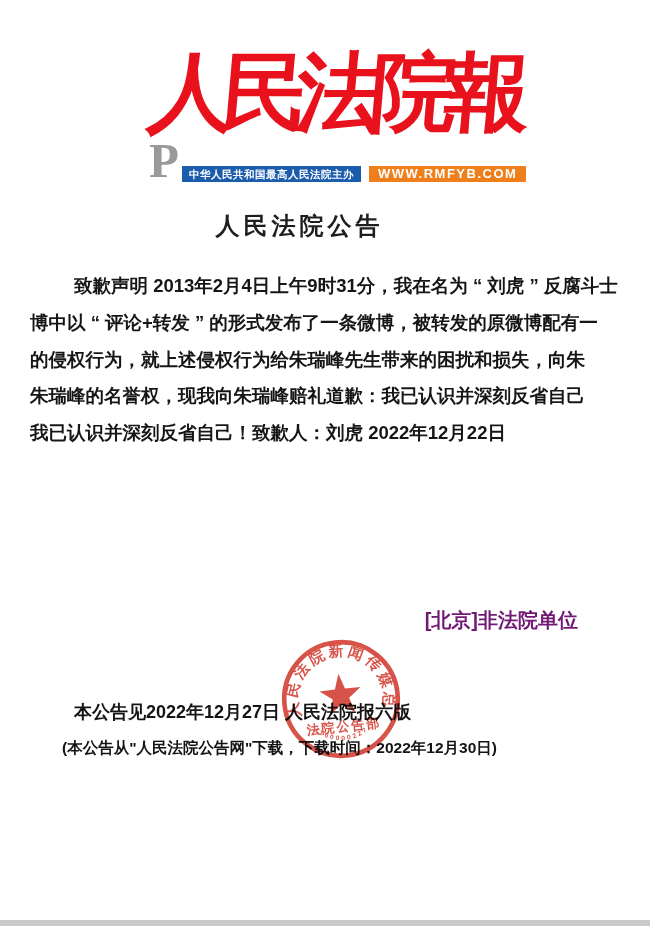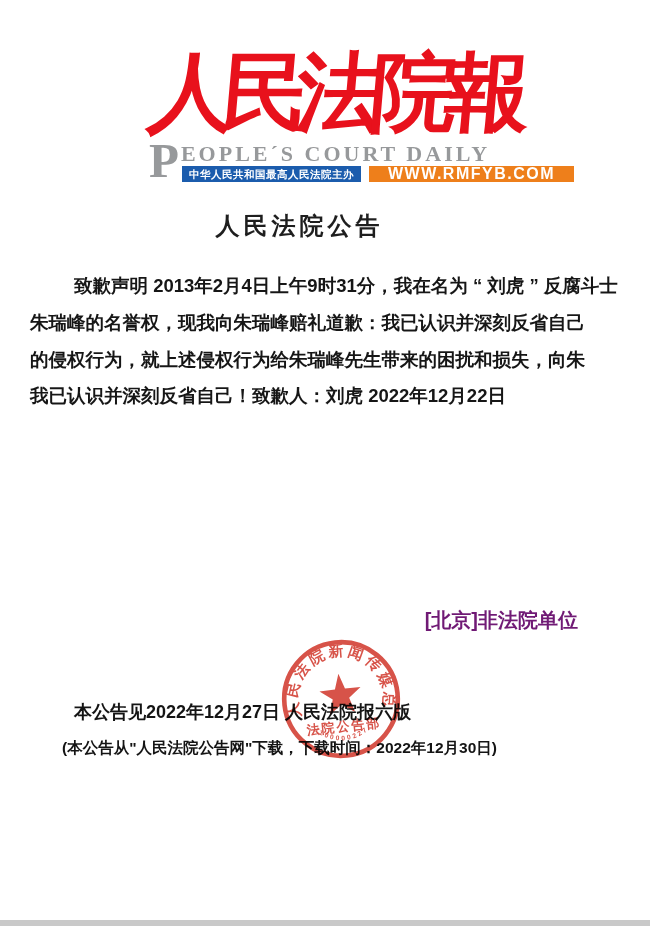--- a/index.html
+++ b/index.html
@@ -28,21 +28,21 @@
     font-weight:bold; white-space:nowrap;
   }
   .logo-en .initial { font-size:49px; line-height:38px; margin-right:2px; }
   .logo-en .rest { font-size:22px; line-height:24px; letter-spacing:3px; padding-top:0px; }
   .banner-row { display:flex; gap:8px; margin-left:33px; margin-top:-14px; }
   .banner {
     height:16px; line-height:16px; color:#ffffff; font-weight:bold;
     white-space:nowrap; text-align:center;
   }
   .banner-blue  { background:#1b5cad; font-size:10.5px; letter-spacing:0.5px; padding:0 7px; }
-  .banner-orange{ background:#ee7f1b; font-size:16px;  letter-spacing:1.5px; padding:0 19px; }
+  .banner-orange{ background:#ee7f1b; font-size:13px;  letter-spacing:1.5px; padding:0 9px; }
 
   
   .notice-title {
     position:absolute; top:210px; left:0; width:599px;
     text-align:center; font-size:24px; font-weight:bold;
     letter-spacing:4px; color:#1e1e1e;
   }
   .body-text {
     position:absolute; top:268px; left:30px; width:594px;
     font-size:18.5px; font-weight:700; color:#161616;
@@ -81,35 +81,35 @@
   }
 </style>
 </head>
 <body>
 
 <div class="masthead">
   <div class="masthead-inner">
     <div class="logo-cn">人民法院報</div>
     <div class="logo-en">
       <span class="initial">P</span>
-      <span class="rest">EOPLE´S COURT DAILY</span>
     </div>
     <div class="banner-row">
       <div class="banner banner-blue">中华人民共和国最高人民法院主办</div>
       <div class="banner banner-orange">WWW.RMFYB.COM</div>
     </div>
   </div>
 </div>
 
 <div class="notice-title">人民法院公告</div>
 
 <div class="body-text">
   <div class="body-line indent">致歉声明 2013年2月4日上午9时31分，我在名为 “ 刘虎 ” 反腐斗士</div>
+  <div class="body-line">博中以 “ 评论+转发 ” 的形式发布了一条微博，被转发的原微博配有一</div>
+  <div class="body-line">的侵权行为，就上述侵权行为给朱瑞峰先生带来的困扰和损失，向朱</div>
   <div class="body-line">朱瑞峰的名誉权，现我向朱瑞峰赔礼道歉：我已认识并深刻反省自己</div>
-  <div class="body-line">的侵权行为，就上述侵权行为给朱瑞峰先生带来的困扰和损失，向朱</div>
   <div class="body-line">我已认识并深刻反省自己！致歉人：刘虎 2022年12月22日</div>
 </div>
 
 <div class="issuer-tag">[北京]非法院单位</div>
 
 <div class="footer-line1">本公告见2022年12月27日 人民法院报六版</div>
 <div class="footer-line2">(本公告从"人民法院公告网"下载，下载时间：2022年12月30日)</div>
 
 <div class="seal">
   <svg viewBox="0 0 124 124" xmlns="http://www.w3.org/2000/svg">

